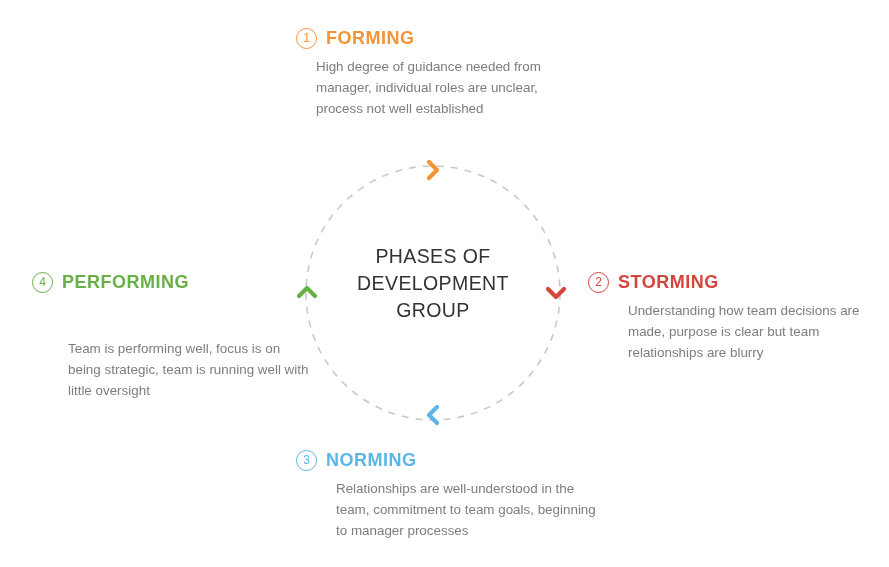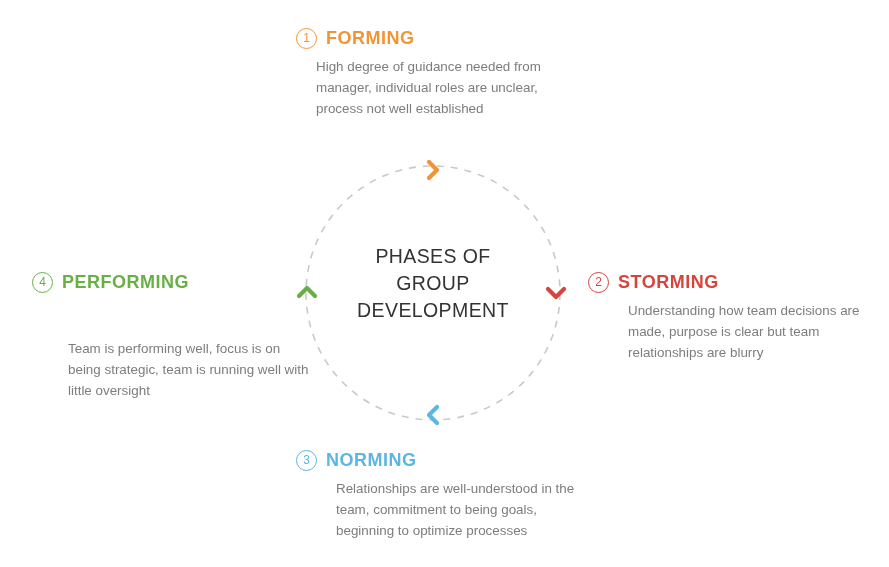--- a/index.html
+++ b/index.html
@@ -143,22 +143,22 @@
       </svg>
   </div>
   <div class="chev chev-left">
     <svg viewBox="0 0 30 30">
         <path d="M7 19 L15 11 L23 19" stroke="#68B046"></path>
       </svg>
   </div>
 
   <div class="center-title">
     <span>PHASES OF</span>
+    <span>DEVELOPMENT</span>
     <span>GROUP</span>
-    <span>DEVELOPMENT</span>
   </div>
 
   <div class="phase phase-forming">
     <div class="phase-head">
       <div class="badge" style="color:#F29434">1</div>
       <div class="phase-title" style="color:#F29434">FORMING</div>
     </div>
     <div class="phase-body">High degree of guidance needed from manager, individual roles are unclear, process not well established</div>
   </div>
 
@@ -168,21 +168,21 @@
       <div class="phase-title" style="color:#D6453C">STORMING</div>
     </div>
     <div class="phase-body">Understanding how team decisions are made, purpose is clear but team relationships are blurry</div>
   </div>
 
   <div class="phase phase-norming">
     <div class="phase-head">
       <div class="badge" style="color:#5BB5E5">3</div>
       <div class="phase-title" style="color:#5BB5E5">NORMING</div>
     </div>
-    <div class="phase-body">Relationships are well-understood in the team, commitment to being goals, beginning to optimize processes</div>
+    <div class="phase-body">Relationships are well-understood in the team, commitment to team goals, beginning to manager processes</div>
   </div>
 
   <div class="phase phase-performing">
     <div class="phase-head">
       <div class="badge" style="color:#68B046">4</div>
       <div class="phase-title" style="color:#68B046">PERFORMING</div>
     </div>
     <div class="phase-body">Team is performing well, focus is on being strategic, team is running well with little oversight</div>
   </div>
 

